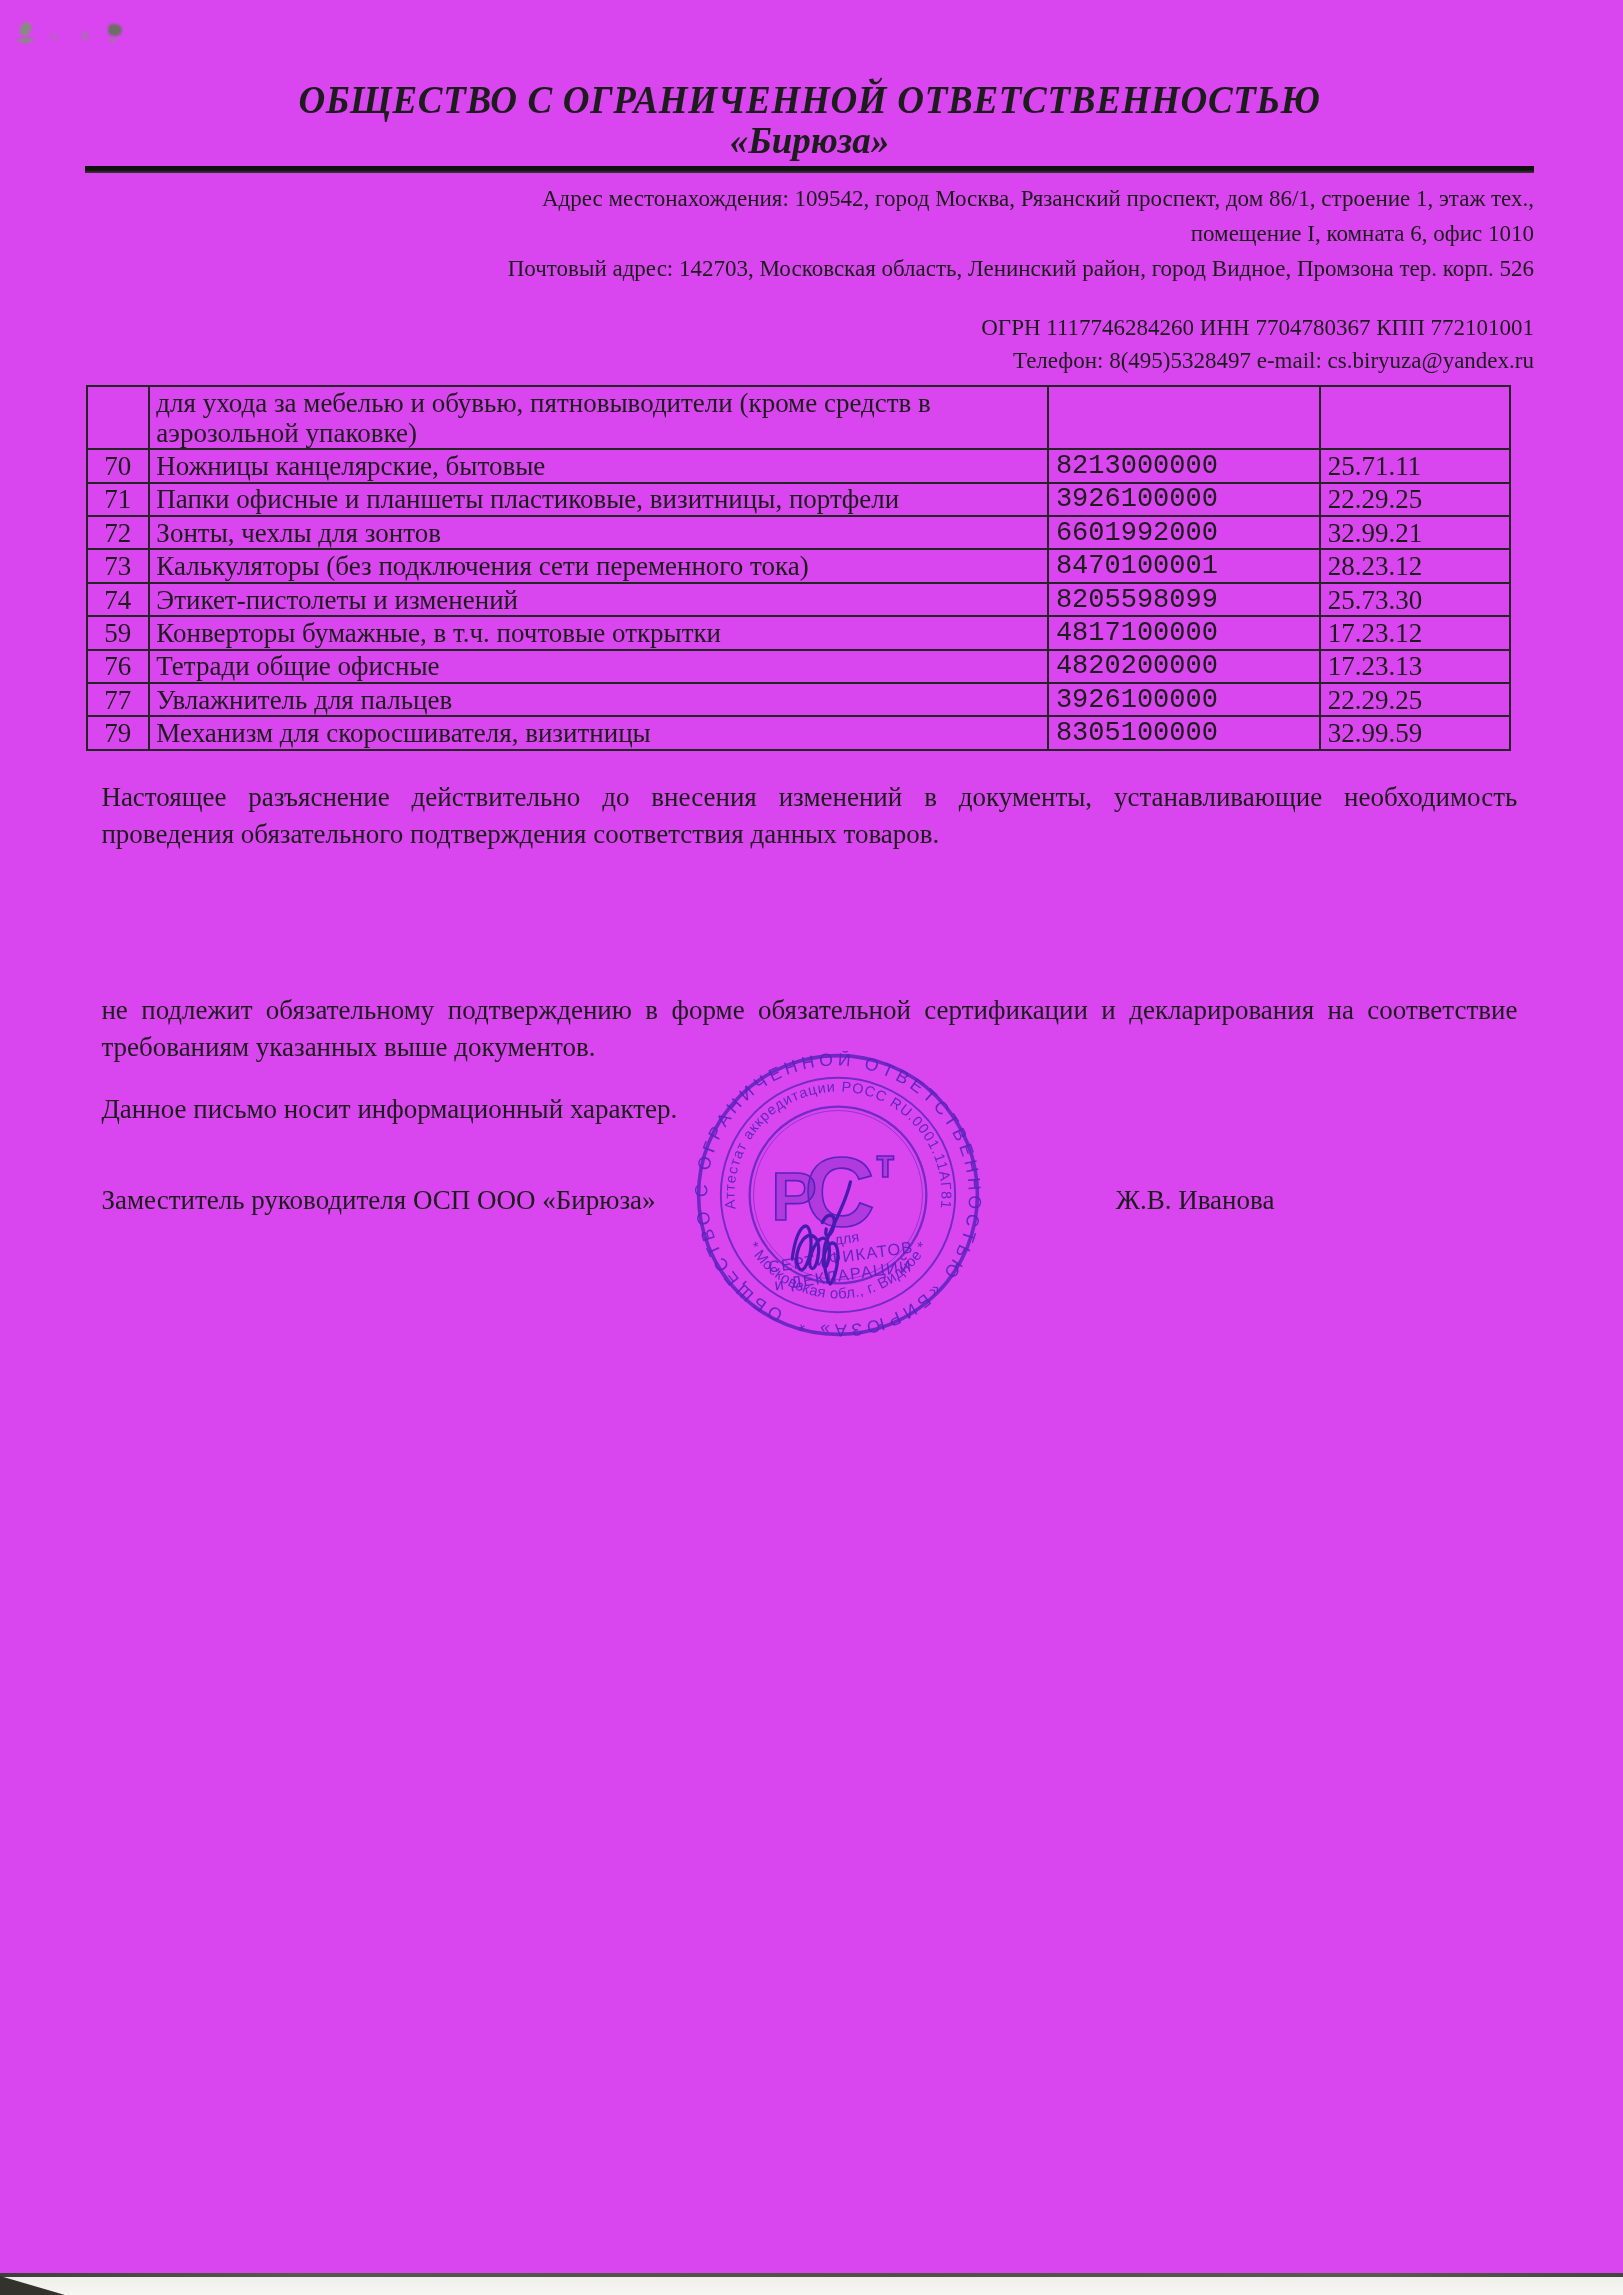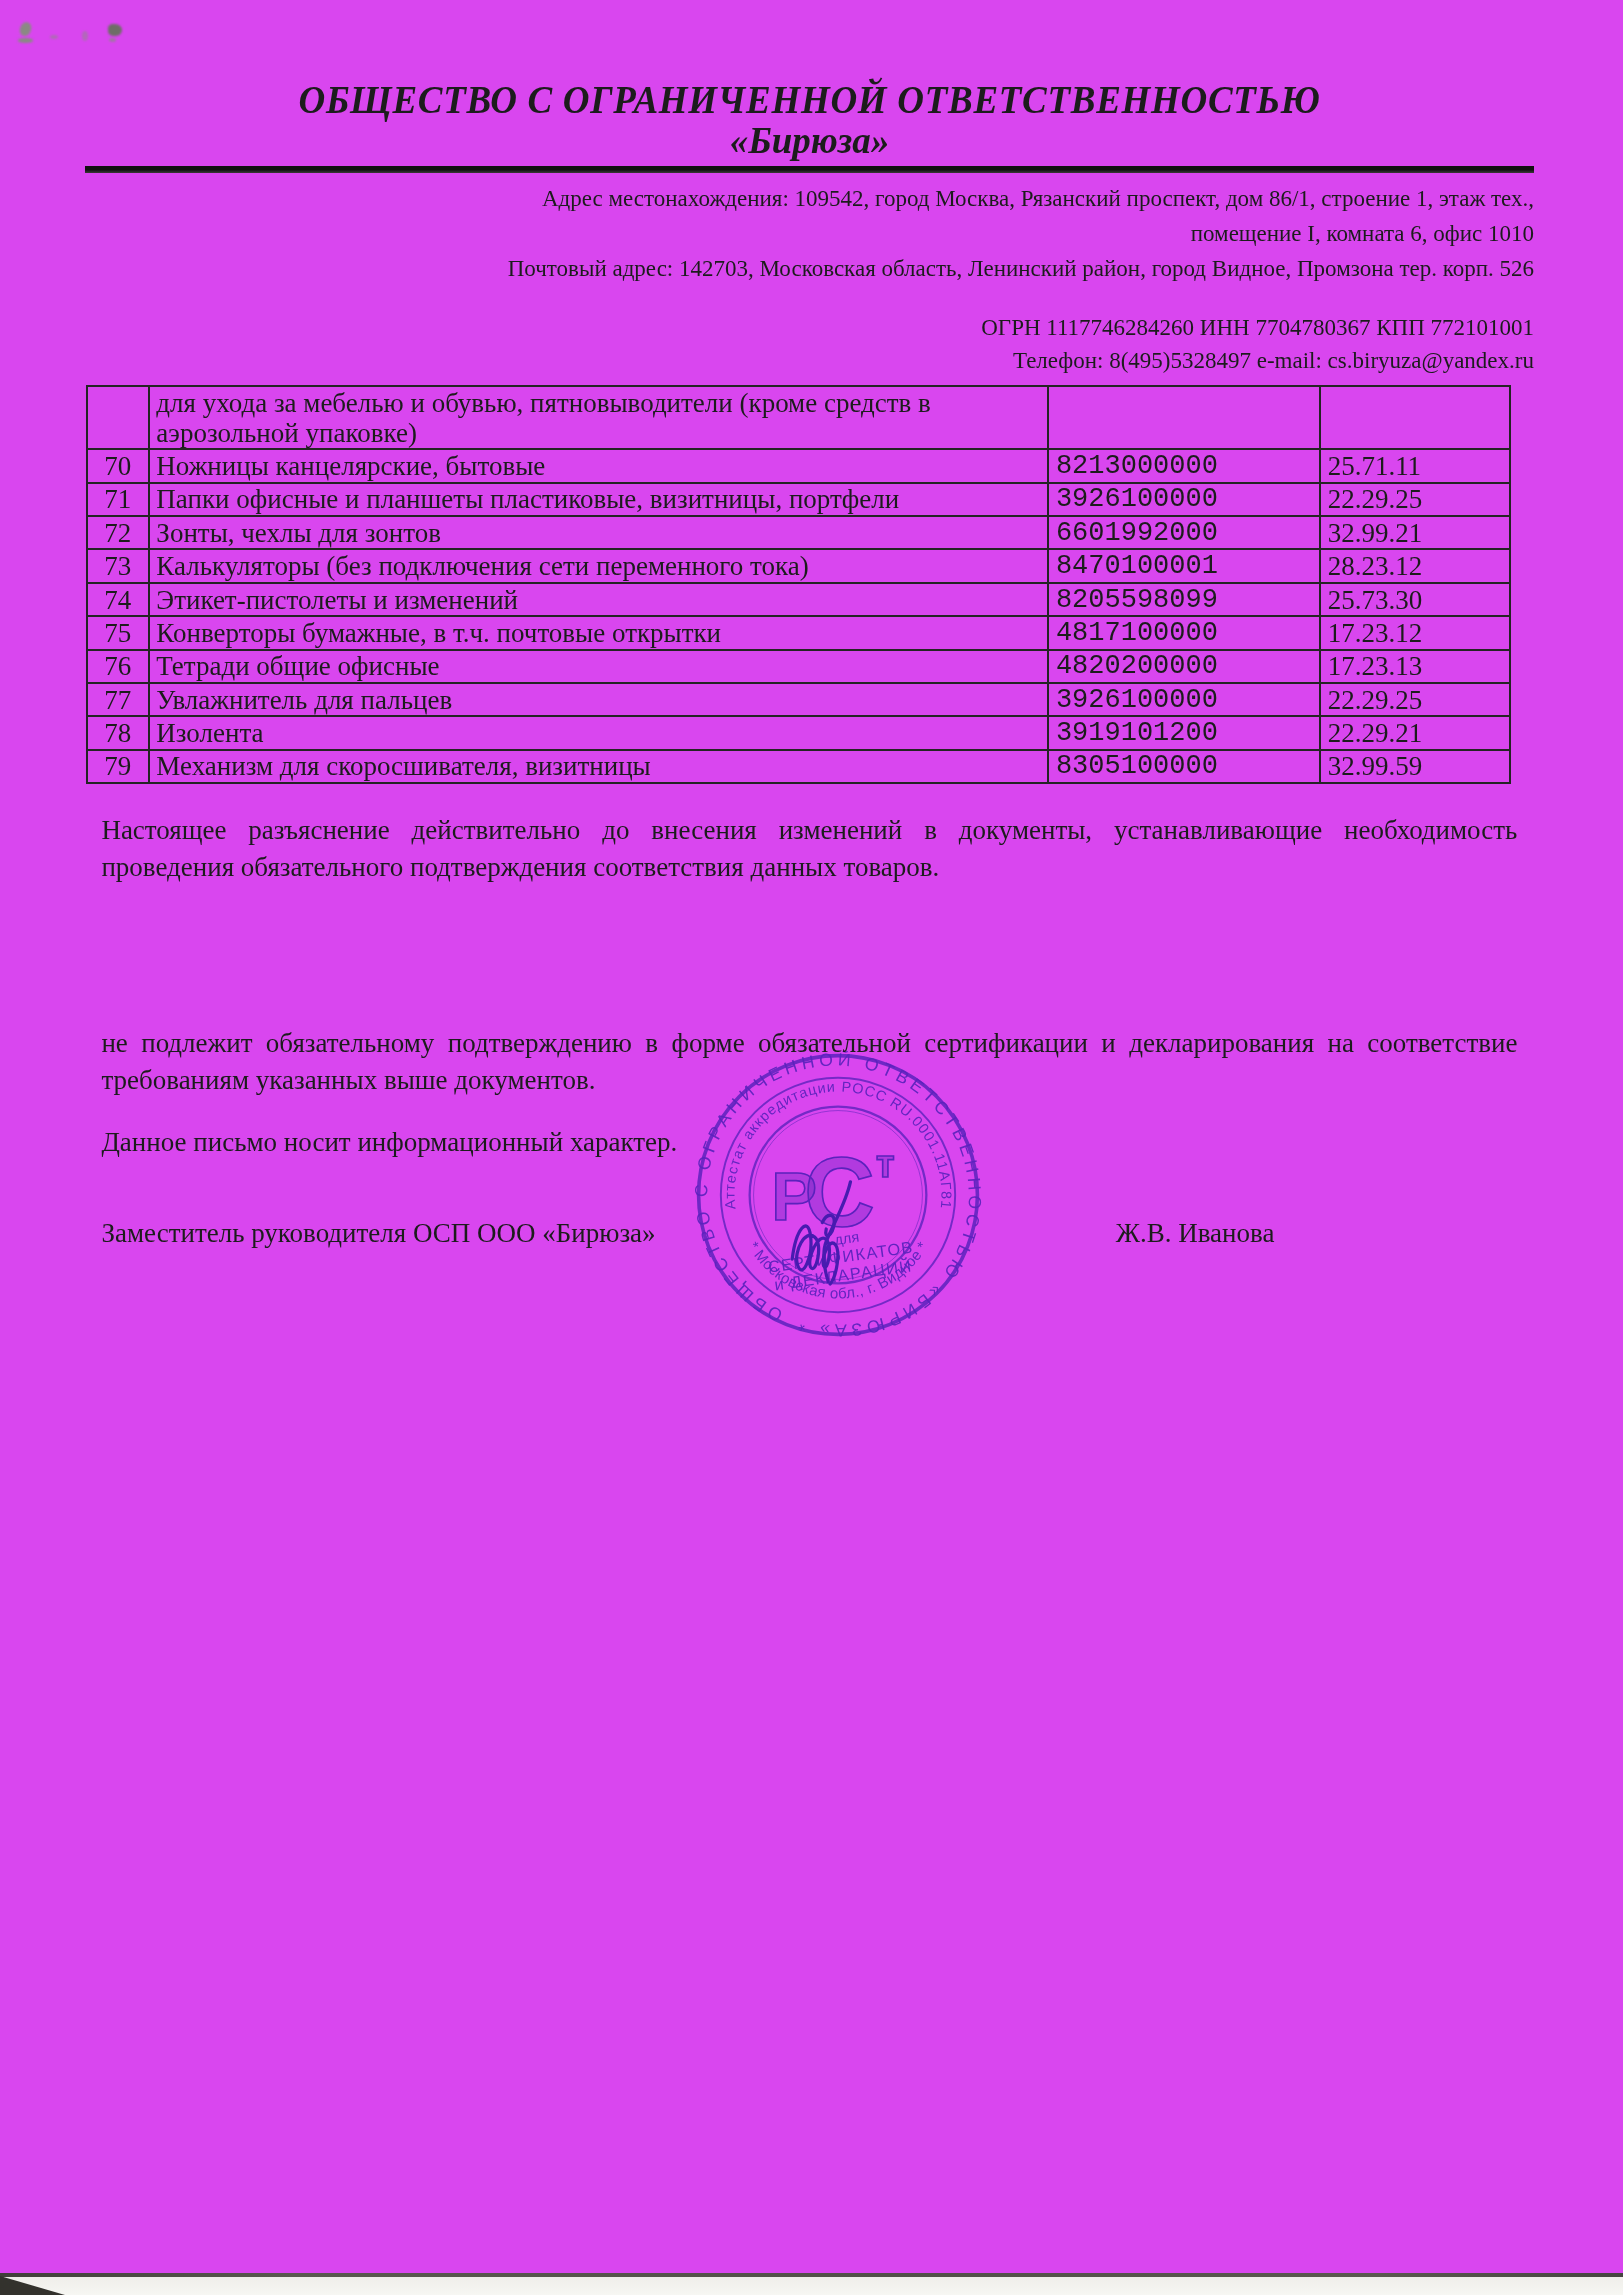--- a/index.html
+++ b/index.html
@@ -173,42 +173,36 @@
             <td class="c-code">8470100001</td>
             <td class="c-okpd">28.23.12</td>
           </tr>
           <tr>
             <td class="c-num">74</td>
             <td class="c-name">Этикет-пистолеты и изменений</td>
             <td class="c-code">8205598099</td>
             <td class="c-okpd">25.73.30</td>
           </tr>
           <tr>
-            <td class="c-num">75</td>
+            <td class="c-num">59</td>
             <td class="c-name">Конверторы бумажные, в т.ч. почтовые открытки</td>
             <td class="c-code">4817100000</td>
             <td class="c-okpd">17.23.12</td>
           </tr>
           <tr>
             <td class="c-num">76</td>
             <td class="c-name">Тетради общие офисные</td>
             <td class="c-code">4820200000</td>
             <td class="c-okpd">17.23.13</td>
           </tr>
           <tr>
             <td class="c-num">77</td>
             <td class="c-name">Увлажнитель для пальцев</td>
             <td class="c-code">3926100000</td>
             <td class="c-okpd">22.29.25</td>
-          </tr>
-          <tr>
-            <td class="c-num">78</td>
-            <td class="c-name">Изолента</td>
-            <td class="c-code">3919101200</td>
-            <td class="c-okpd">22.29.21</td>
           </tr>
           <tr>
             <td class="c-num">79</td>
             <td class="c-name">Механизм для скоросшивателя, визитницы</td>
             <td class="c-code">8305100000</td>
             <td class="c-okpd">32.99.59</td>
           </tr>
         </tbody>
     </table>
 

